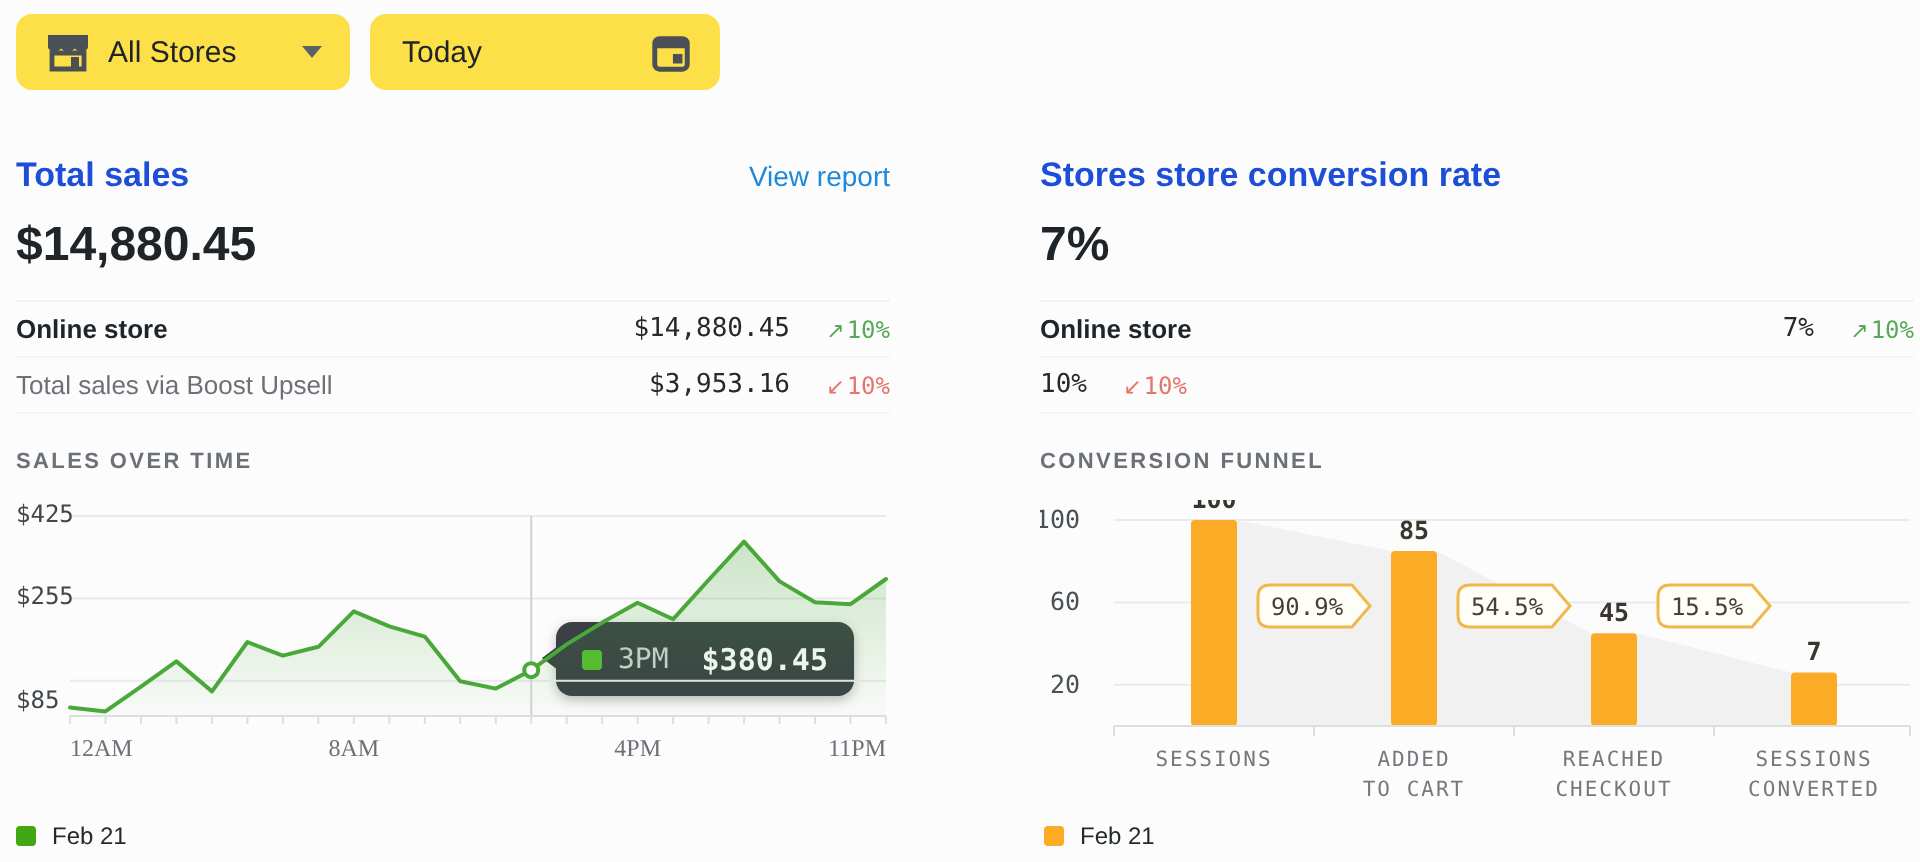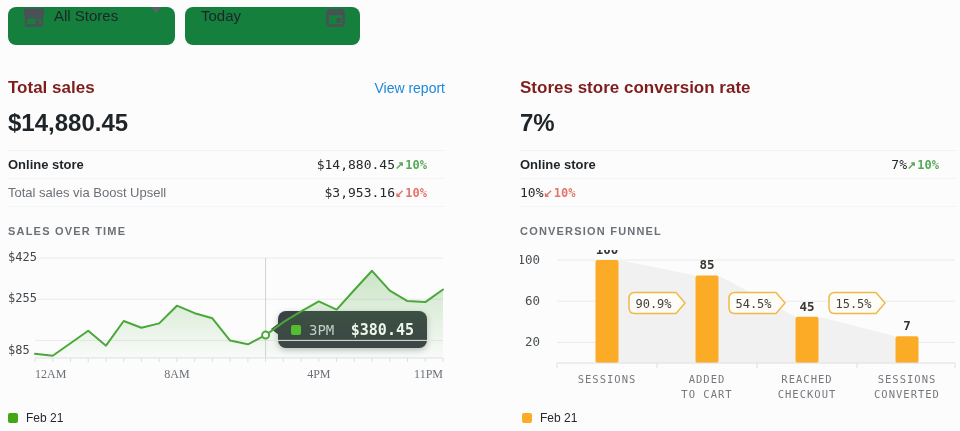--- a/index.html
+++ b/index.html
@@ -7,56 +7,56 @@
   body {
     background:#fcfcfc;
     font-family:"Liberation Sans", sans-serif;
     color:#24292d;
     position:relative;
   }
 
   
   .pill {
     position:absolute; top:7px; height:38px;
-    background:#15803d; border-radius:8px;
-    display:flex; align-items:flex-start; padding:0 14px;
+    background:#fde047; border-radius:8px;
+    display:flex; align-items:center; padding:0 14px;
     cursor:pointer;
   }
   .pill-store { left:8px; width:167px; }
   .pill-date  { left:185px; width:175px; }
   .pill-label { font-size:15px; color:#1f2428; margin:0 10px 0 8px; }
   .pill-date .pill-label { margin-left:2px; }
   .caret-down {
     width:0; height:0; margin-left:auto;
     border-left:5px solid transparent; border-right:5px solid transparent;
     border-top:6px solid #5b6166;
   }
   .pill-icon { display:flex; align-items:center; color:#4a5056; }
   .pill-date .pill-icon { margin-left:auto; }
 
   
   .panel { position:absolute; top:76px; width:437px; }
   .panel-left  { left:8px; }
   .panel-right { left:520px; }
   .panel-head { display:flex; align-items:baseline; justify-content:space-between; margin-top:2px; }
-  .panel-title { font-size:17px; font-weight:700; color:#7f1d1d; }
+  .panel-title { font-size:17px; font-weight:700; color:#1d4ed8; }
   .view-report { font-size:14px; color:#1e88d9; text-decoration:none; cursor:pointer; }
   .big-value { font-size:24px; font-weight:700; color:#1f2428; margin-top:11px; }
 
   .metric-rows { margin-top:13px; border-top:1px solid #f1f2f3; }
   .metric-row {
     height:28px; display:flex; align-items:center;
     border-bottom:1px solid #f3f4f5; font-size:13px;
   }
   .metric-label { flex:1; color:#6b7177; }
   .metric-label.strong { color:#1f2428; font-weight:700; }
   .metric-value { font-family:"DejaVu Sans Mono", monospace; font-size:13px; color:#26292c; text-align:right; }
   .metric-delta {
-    width:50px; text-align:left; font-family:"DejaVu Sans Mono", monospace;
-    font-size:12px; white-space:nowrap;font-weight:bold;
+    width:50px; text-align:right; font-family:"DejaVu Sans Mono", monospace;
+    font-size:12px; white-space:nowrap;
   }
   .metric-delta .arrow { font-family:"Liberation Sans", sans-serif; font-size:11px; margin-right:1px; }
   .metric-delta.up   { color:#57a957; }
   .metric-delta.down { color:#e5756a; }
 
   .section-title {
     margin-top:18px; font-size:11px; font-weight:700;
     letter-spacing:1.2px; color:#6b7177;
   }
 

